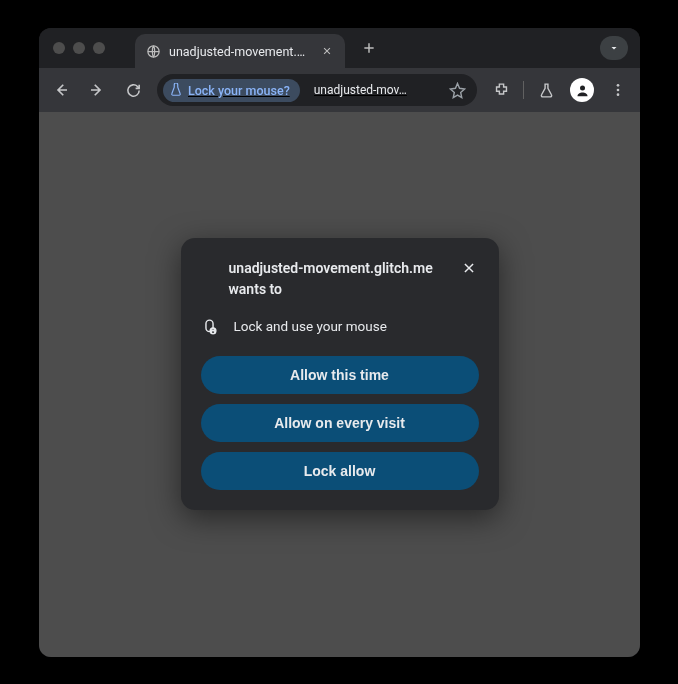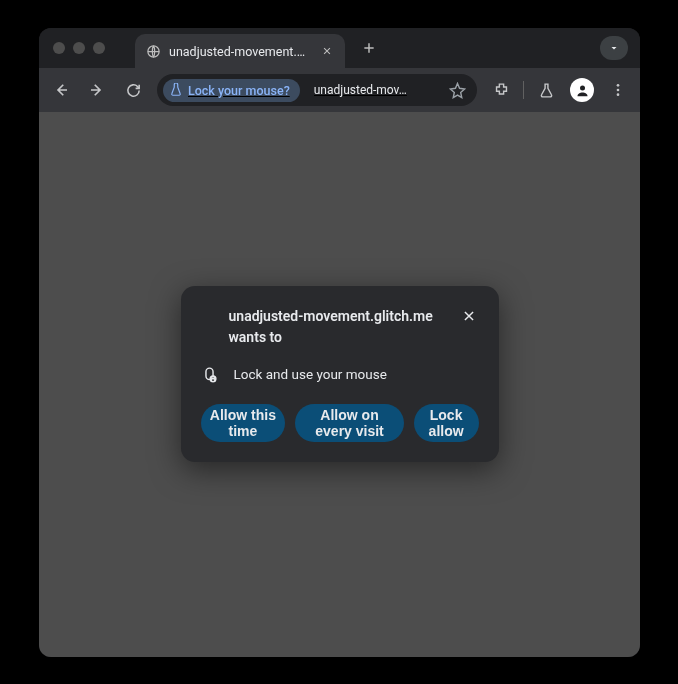--- a/index.html
+++ b/index.html
@@ -181,21 +181,21 @@
   }
   .perm-row {
     display:flex;
     align-items:flex-start;
     gap:16px;
     margin-top:18px;
     color:#e8eaed;
     font-size:13.5px;
   }
   .perm-row .picon { color:#e8eaed; }
-  .btns { margin-top:18px; display:flex; gap:10px; }
+  .btns { margin-top:18px; display:flex; flex-direction:column; gap:10px; }
   .btn {
     background:#0b4e77;
     color:#e8eaed;
     border:none;
     border-radius:20px;
     height:38px;
     font-size:14px;
     font-weight:600;
     cursor:pointer;
     display:flex;align-items:center;justify-content:center;

